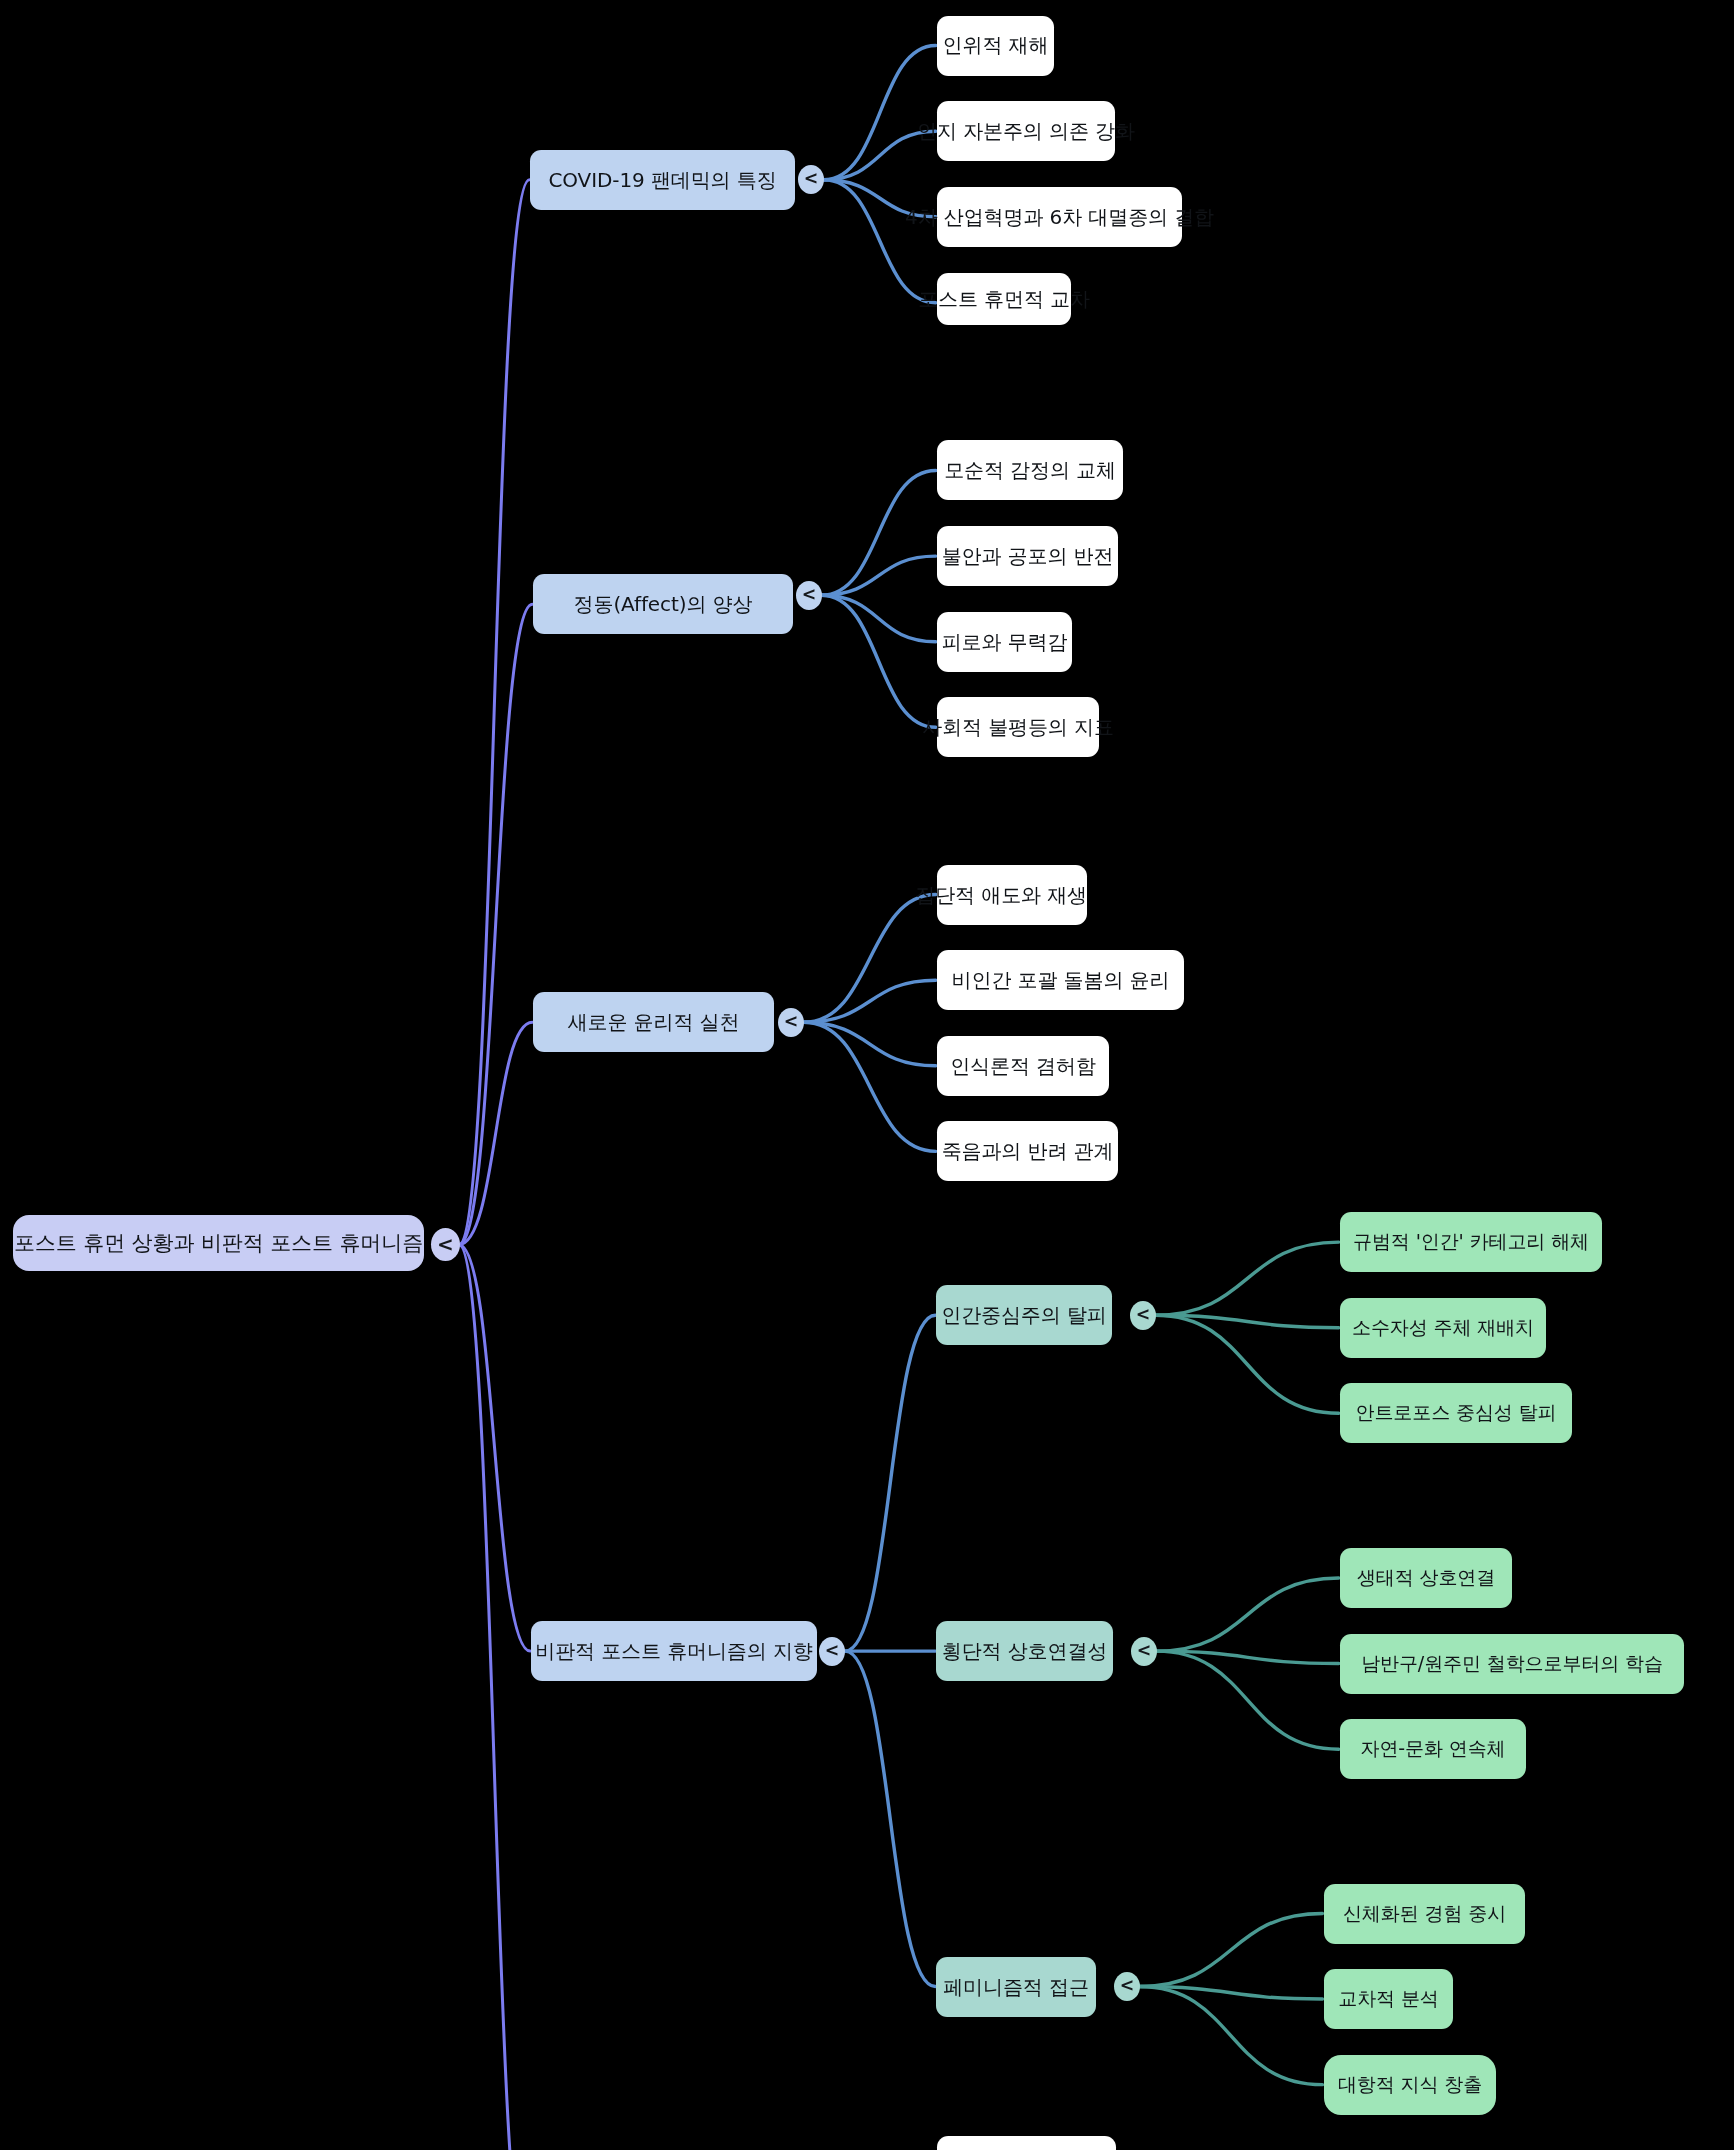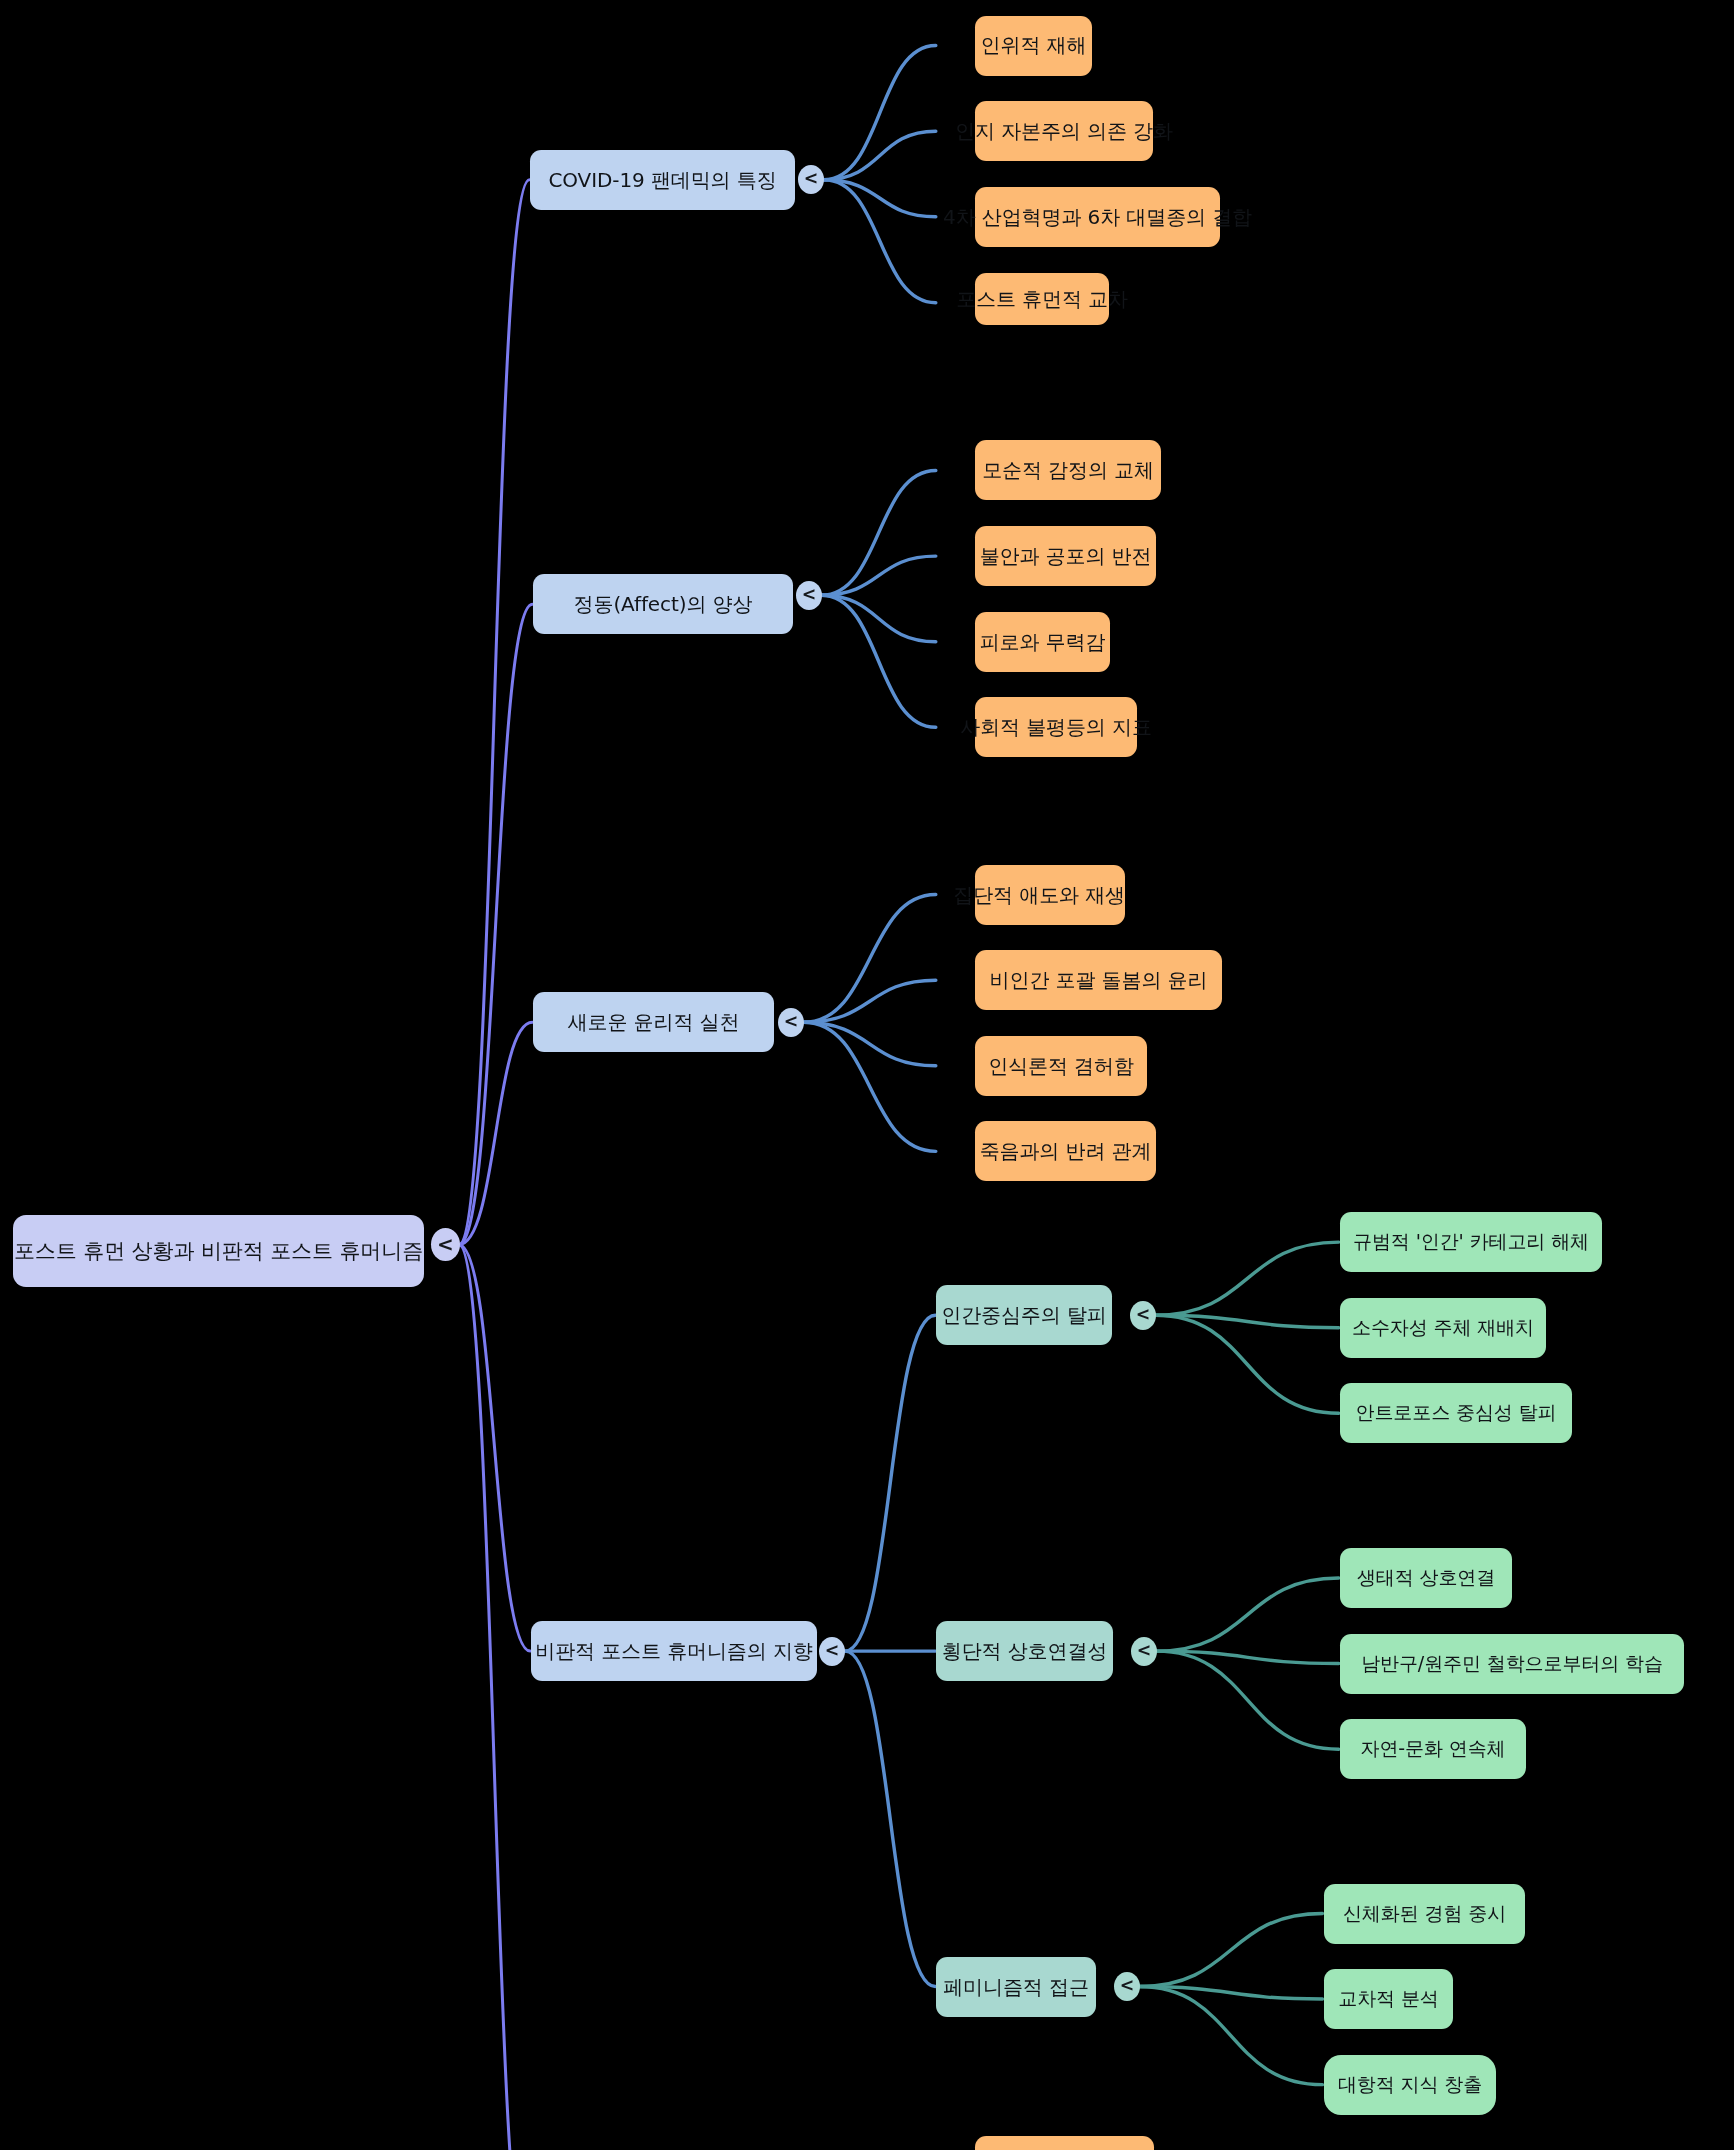--- a/index.html
+++ b/index.html
@@ -17,21 +17,21 @@
     border-radius:11.2px;
     color:#111418;
     white-space:nowrap;
     letter-spacing:-0.1px;
     font-weight:400;
   }
   .n-root{background:#c8cdf4;font-size:21px;border-radius:13px;}
   .n-l1{background:#bed3f0;font-size:20px;}
   .n-l2{background:#a8d8d0;font-size:20px;}
   .n-l3{background:#9fe6b8;font-size:19px;}
-  .n-leaf{background:#fdba74;font-size:20px;margin-left:38px;}
+  .n-leaf{background:#ffffff;font-size:20px;}
   .toggle{
     position:absolute;
     display:flex;align-items:center;justify-content:center;
     border-radius:50%;
     font-weight:700;
     line-height:1;
     color:#15181c;
     cursor:pointer;
   }
   .t-root{background:#c8cdf4;}
@@ -72,21 +72,21 @@
       <path d="M2649,4619 C2870.52,4619 2853.48,4449 3075,4449" fill="none" stroke="#4a9a92" stroke-width="8" stroke-linecap="round"></path>
       <path d="M2649,4619 C2870.52,4619 2853.48,4648 3075,4648" fill="none" stroke="#4a9a92" stroke-width="8" stroke-linecap="round"></path>
       <path d="M2649,4619 C2870.52,4619 2853.48,4847 3075,4847" fill="none" stroke="#4a9a92" stroke-width="8" stroke-linecap="round"></path>
       <path d="M1067,2894 C1152.28,2894 1145.72,5310 1231,5310" fill="none" stroke="#7c7cf0" stroke-width="7" stroke-linecap="round"></path>
       <path d="M1922,5310 C2054.08,5310 2043.92,5036 2176,5036" fill="none" stroke="#5b8fd0" stroke-width="8" stroke-linecap="round"></path>
       <path d="M1922,5310 C2054.08,5310 2043.92,5235 2176,5235" fill="none" stroke="#5b8fd0" stroke-width="8" stroke-linecap="round"></path>
       <path d="M1922,5310 C2054.08,5310 2043.92,5434 2176,5434" fill="none" stroke="#5b8fd0" stroke-width="8" stroke-linecap="round"></path>
       <path d="M1922,5310 C2054.08,5310 2043.92,5633 2176,5633" fill="none" stroke="#5b8fd0" stroke-width="8" stroke-linecap="round"></path>
     </svg>
   <div id="nodes">
-      <div class="node n-root" style="left: 13px; top: 1215px; width: 411px; height: 72px;">
+      <div class="node n-root" style="left: 13px; top: 1215px; width: 411px; height: 56px; border-radius: 16px;">
         <span>포스트 휴먼 상황과 비판적 포스트 휴머니즘</span>
       </div>
       <div class="toggle t-root" style="left: 431px; top: 1228px; width: 29px; height: 33px; font-size: 20px;">
         <span class="chev">&lt;</span>
       </div>
       <div class="node n-l1" style="left: 530px; top: 150px; width: 265px; height: 60px;">
         <span>COVID-19 팬데믹의 특징</span>
       </div>
       <div class="toggle t-l1" style="left: 798px; top: 165px; width: 26px; height: 29px; font-size: 17.4px;">
         <span class="chev">&lt;</span>

